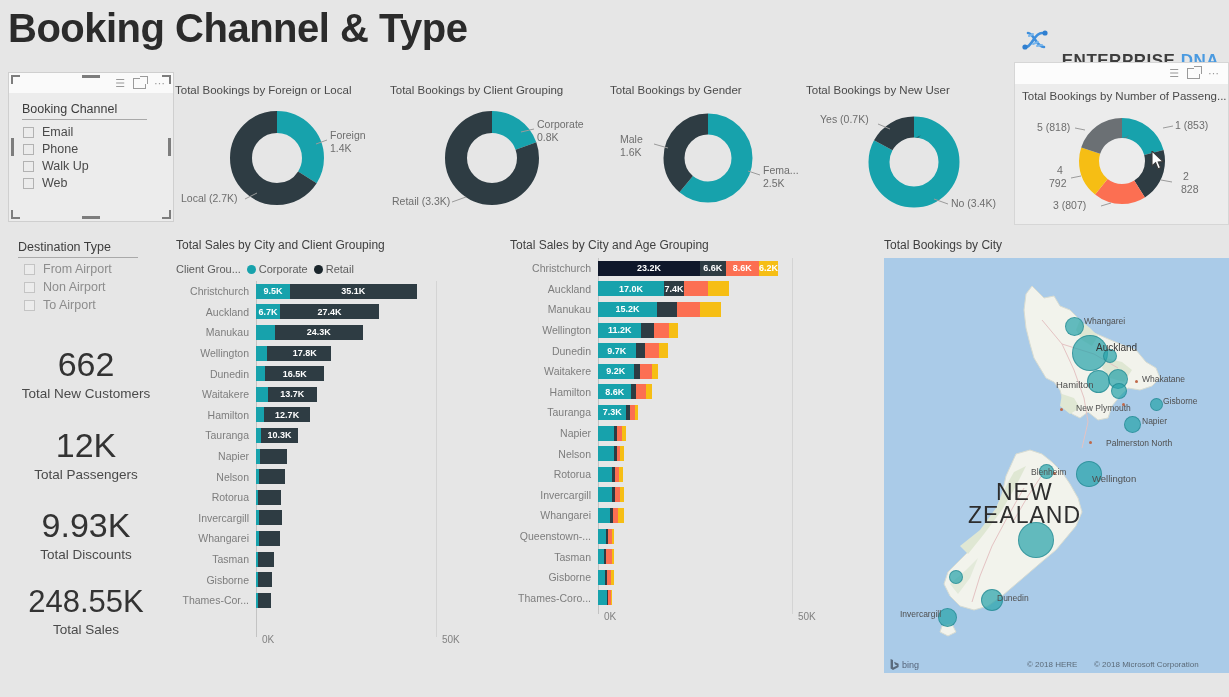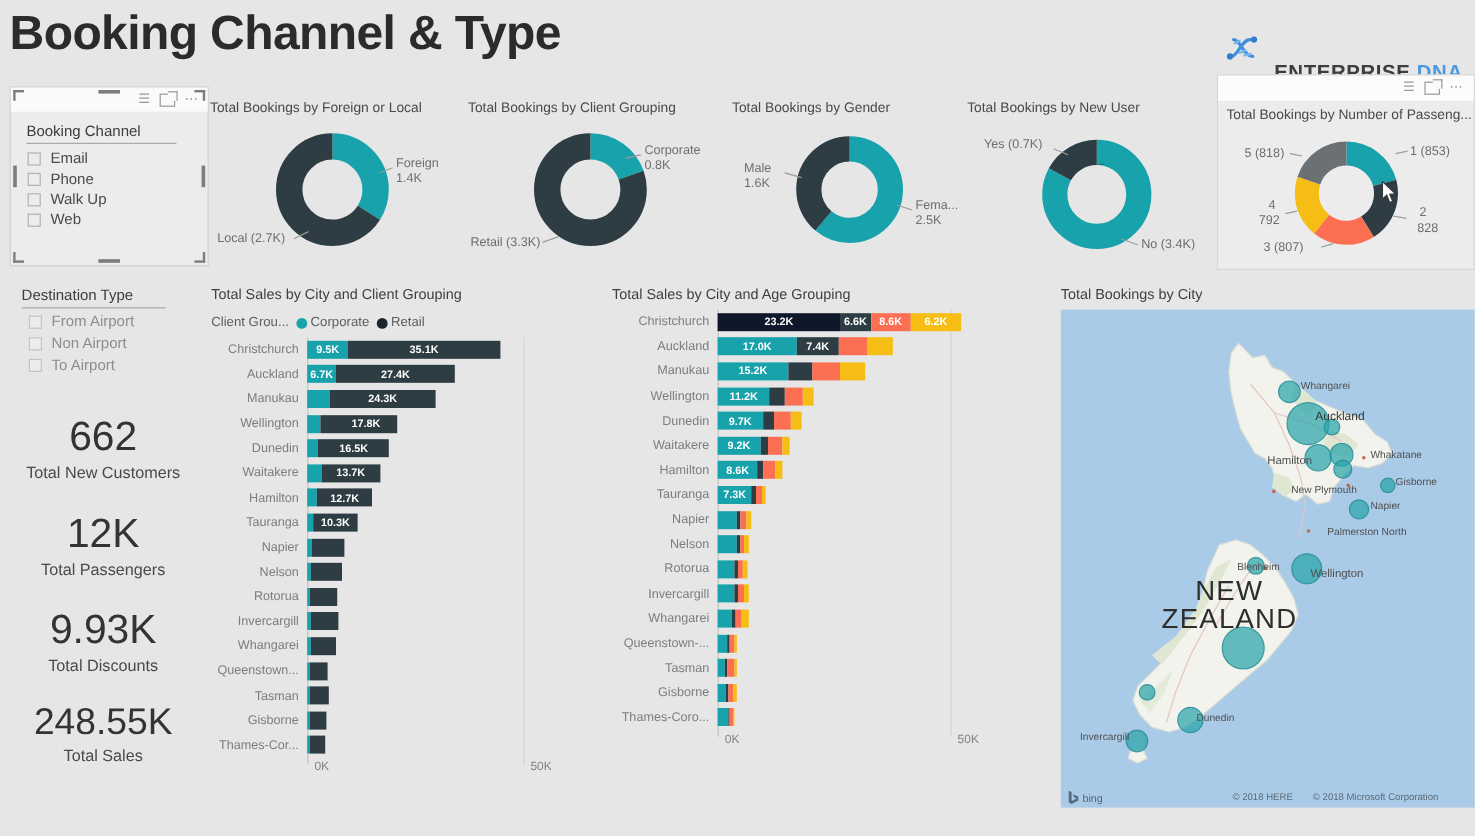--- a/index.html
+++ b/index.html
@@ -438,27 +438,20 @@
           </div>
         </div>
         <div class="row" style="height: 20.6px;">
           <div class="row-label" style="width: 80px;">Whangarei</div>
           <div class="row-bars">
             <div class="seg" style="width: 3.24px; background: rgb(23, 162, 172);"></div>
             <div class="seg" style="width: 20.88px; background: rgb(46, 60, 67);"></div>
           </div>
         </div>
         <div class="row" style="height: 20.6px;">
-          <div class="row-label" style="width: 80px;">Queenstown...</div>
-          <div class="row-bars">
-            <div class="seg" style="width: 2.16px; background: rgb(23, 162, 172);"></div>
-            <div class="seg" style="width: 15.12px; background: rgb(46, 60, 67);"></div>
-          </div>
-        </div>
-        <div class="row" style="height: 20.6px;">
           <div class="row-label" style="width: 80px;">Tasman</div>
           <div class="row-bars">
             <div class="seg" style="width: 1.8px; background: rgb(23, 162, 172);"></div>
             <div class="seg" style="width: 16.2px; background: rgb(46, 60, 67);"></div>
           </div>
         </div>
         <div class="row" style="height: 20.6px;">
           <div class="row-label" style="width: 80px;">Gisborne</div>
           <div class="row-bars">
             <div class="seg" style="width: 1.8px; background: rgb(23, 162, 172);"></div>
@@ -489,32 +482,32 @@
           <div class="row-bars">
             <div class="seg" style="width: 102px; background: #0f172a;">
               <span class="seg-lbl">23.2K</span>
             </div>
             <div class="seg" style="width: 25.608px; background: rgb(46, 60, 67);">
               <span class="seg-lbl">6.6K</span>
             </div>
             <div class="seg" style="width: 33.368px; background: rgb(252, 111, 82);">
               <span class="seg-lbl">8.6K</span>
             </div>
-            <div class="seg" style="width: 42px; background: rgb(246, 190, 20);">
+            <div class="seg" style="width: 19px; background: rgb(246, 190, 20);">
               <span class="seg-lbl">6.2K</span>
             </div>
           </div>
         </div>
         <div class="row" style="height: 20.6px;">
           <div class="row-label" style="width: 88px;">Auckland</div>
           <div class="row-bars">
             <div class="seg" style="width: 65.96px; background: rgb(23, 162, 172);">
               <span class="seg-lbl">17.0K</span>
             </div>
-            <div class="seg" style="width: 35px; background: rgb(46, 60, 67);">
+            <div class="seg" style="width: 20px; background: rgb(46, 60, 67);">
               <span class="seg-lbl">7.4K</span>
             </div>
             <div class="seg" style="width: 24.056px; background: rgb(252, 111, 82);"></div>
             <div class="seg" style="width: 21.34px; background: rgb(246, 190, 20);"></div>
           </div>
         </div>
         <div class="row" style="height: 20.6px;">
           <div class="row-label" style="width: 88px;">Manukau</div>
           <div class="row-bars">
             <div class="seg" style="width: 58.976px; background: rgb(23, 162, 172);">

